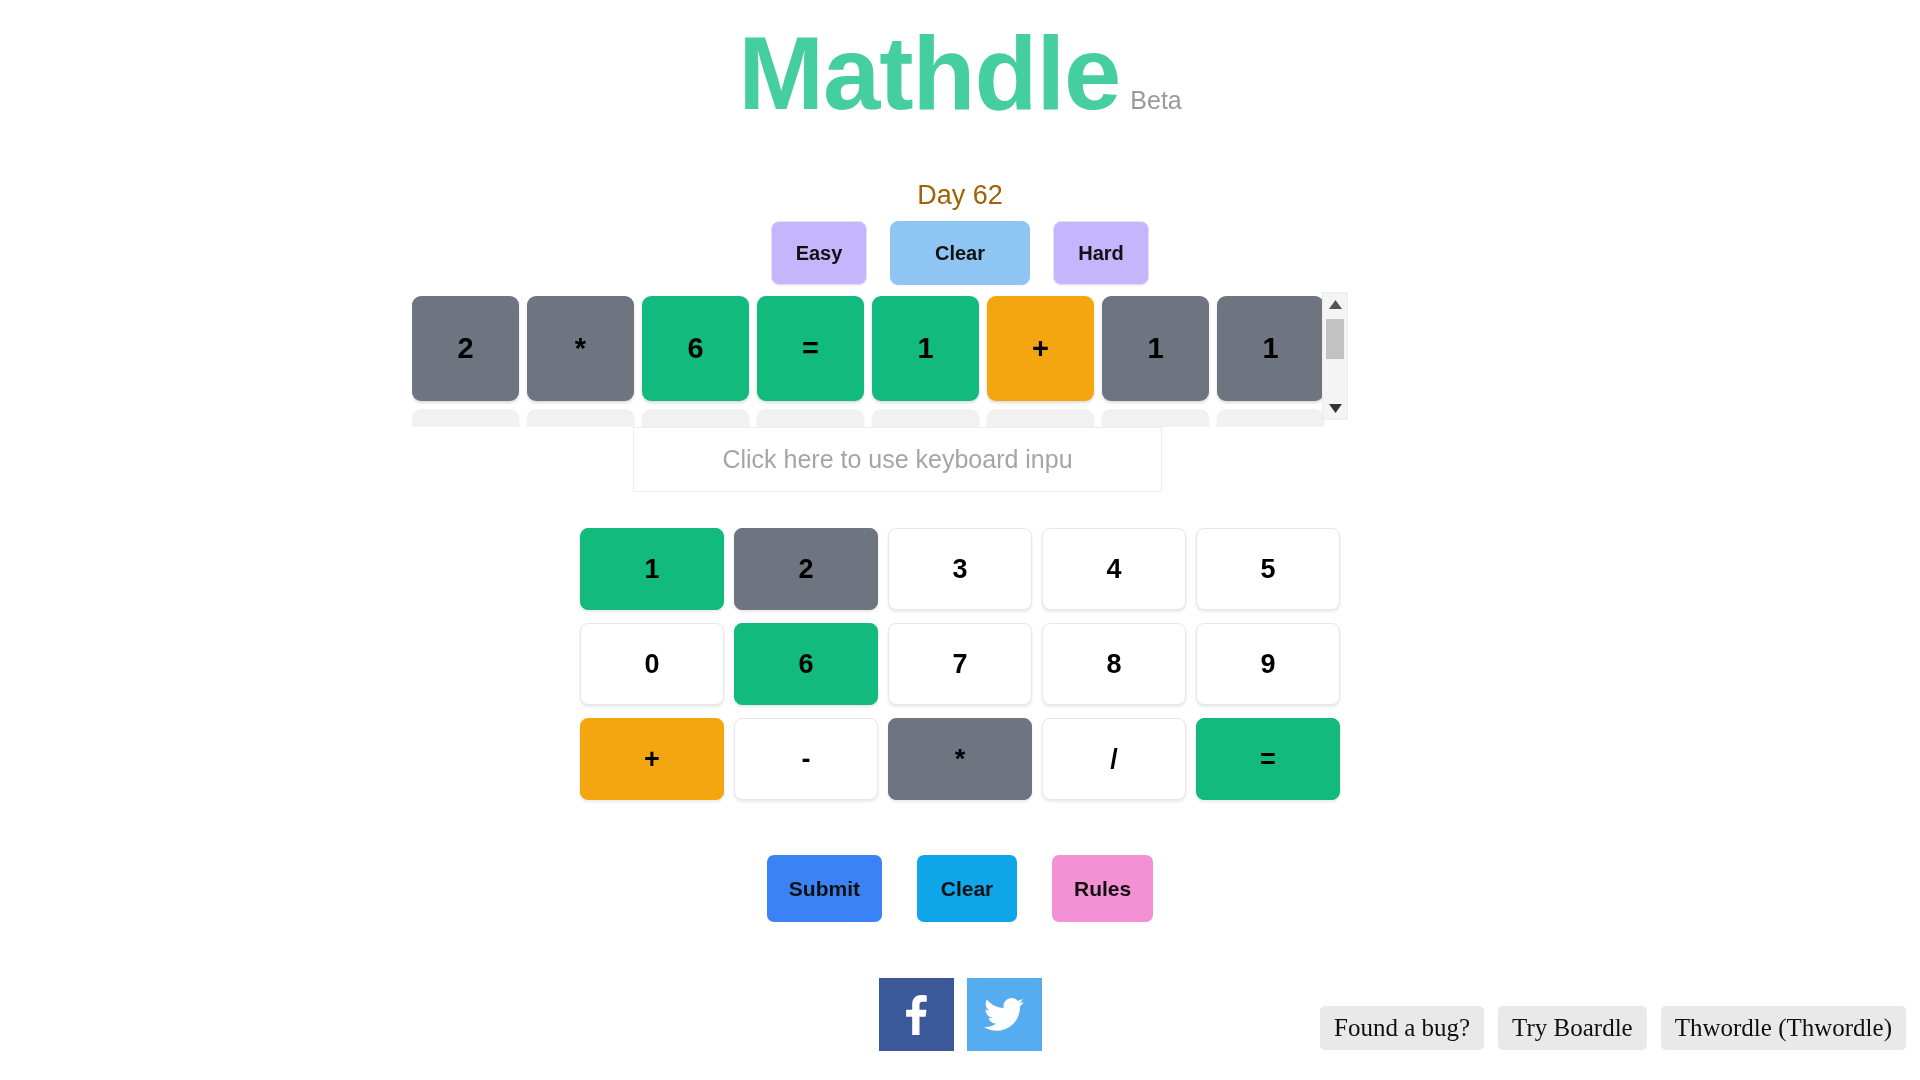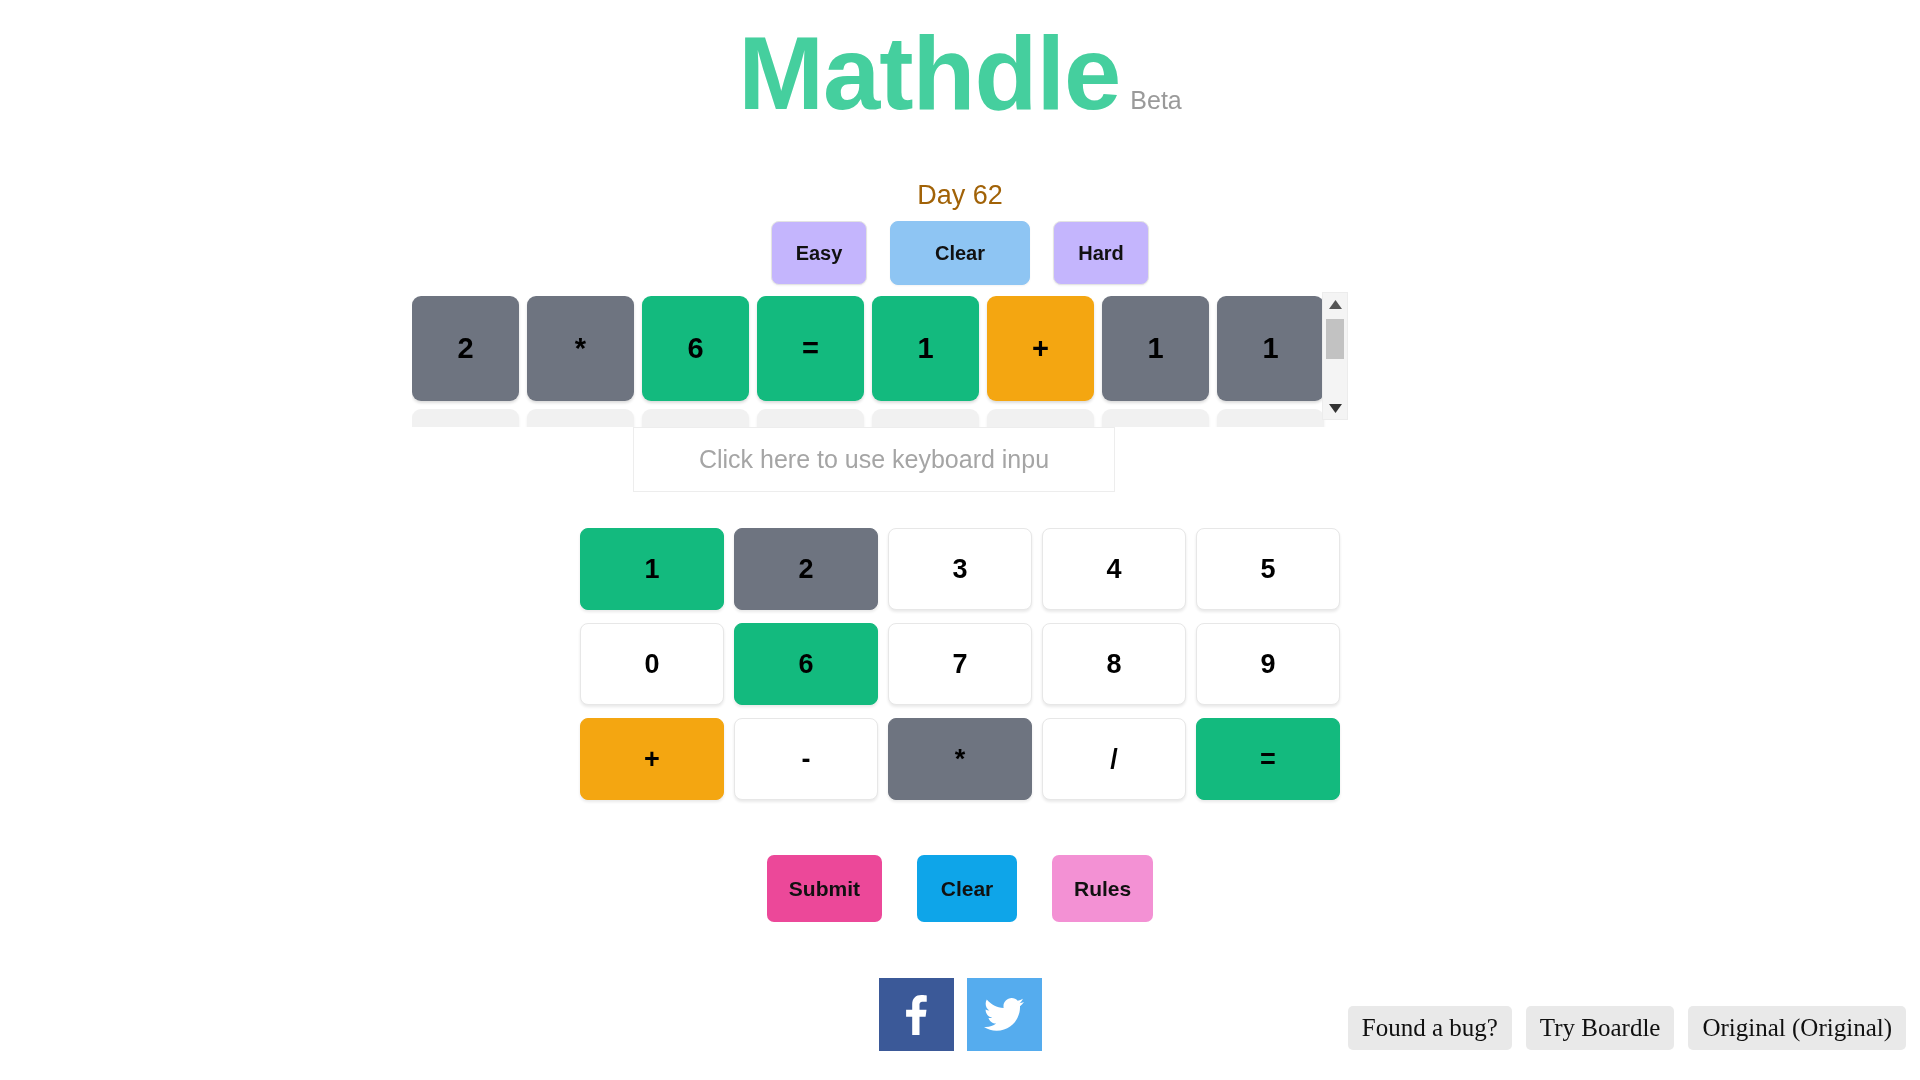--- a/index.html
+++ b/index.html
@@ -156,21 +156,21 @@
     height: 40px;
     background: #c2c2c2;
     cursor: pointer;
   }
 
   
   .kb-input {
     position: absolute;
     top: 427px;
     left: 633px;
-    width: 482px;
+    width: 529px;
     height: 65px;
     border: 1px solid #ededed;
     background: #ffffff;
     font-family: "Liberation Sans", sans-serif;
     font-size: 25px;
     color: #a5a5a5;
     text-align: center;
     outline: none;
   }
   .kb-input::placeholder { color: #a5a5a5; }
@@ -228,21 +228,21 @@
     border-radius: 7px;
     font-family: "Liberation Sans", sans-serif;
     font-size: 21px;
     font-weight: 700;
     color: #111111;
     cursor: pointer;
     display: flex;
     align-items: center;
     justify-content: center;
   }
-  .action-btn.submit { background: #ec4899; }
+  .action-btn.submit { background: #3b82f6; }
   .action-btn.clear  { background: #0ea5e9; }
   .action-btn.rules  { background: #f391d4; }
 
   
   .social {
     position: absolute;
     top: 978px;
     left: 0;
     width: 1920px;
     display: flex;
@@ -388,16 +388,16 @@
         <svg width="40" height="33" viewBox="0 0 40 33">
           <path fill="#ffffff" d="M40 3.9c-1.47 0.65-3.05 1.09-4.71 1.29 1.69-1.01 2.99-2.62 3.6-4.53-1.58 0.94-3.33 1.62-5.2 1.99C32.2 1.06 30.07 0 27.7 0c-4.55 0-8.24 3.69-8.24 8.24 0 0.65 0.07 1.28 0.21 1.88C12.82 9.78 6.8 6.53 2.77 1.59 2.06 2.81 1.65 4.22 1.65 5.73c0 2.86 1.45 5.38 3.67 6.86-1.35-0.04-2.62-0.41-3.73-1.03v0.1c0 3.99 2.84 7.32 6.61 8.08-0.69 0.19-1.42 0.29-2.17 0.29-0.53 0-1.05-0.05-1.55-0.15 1.05 3.27 4.09 5.66 7.69 5.72-2.82 2.21-6.37 3.52-10.23 3.52-0.66 0-1.32-0.04-1.96-0.11 3.64 2.33 7.97 3.7 12.62 3.7 15.14 0 23.42-12.54 23.42-23.42 0-0.36-0.01-0.71-0.02-1.06C37.51 6.99 38.9 5.55 40 3.9z"></path>
         </svg>
       </span>
     </button>
   </div>
 
   <div class="footer-links">
     <button class="footer-btn">Found a bug?</button>
     <button class="footer-btn">Try Boardle</button>
-    <button class="footer-btn">Original (Original)</button>
+    <button class="footer-btn">Thwordle (Thwordle)</button>
   </div>
 
 </div>
 
 </body></html>

